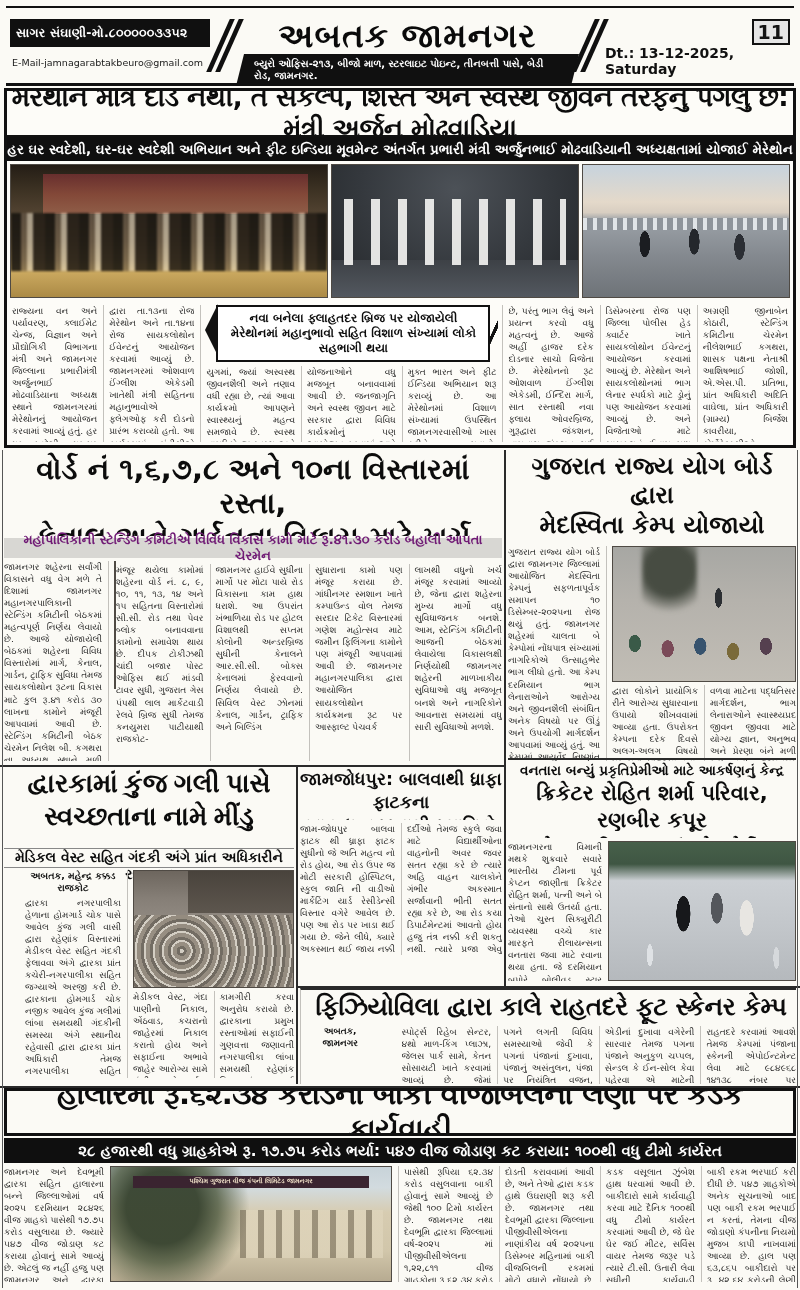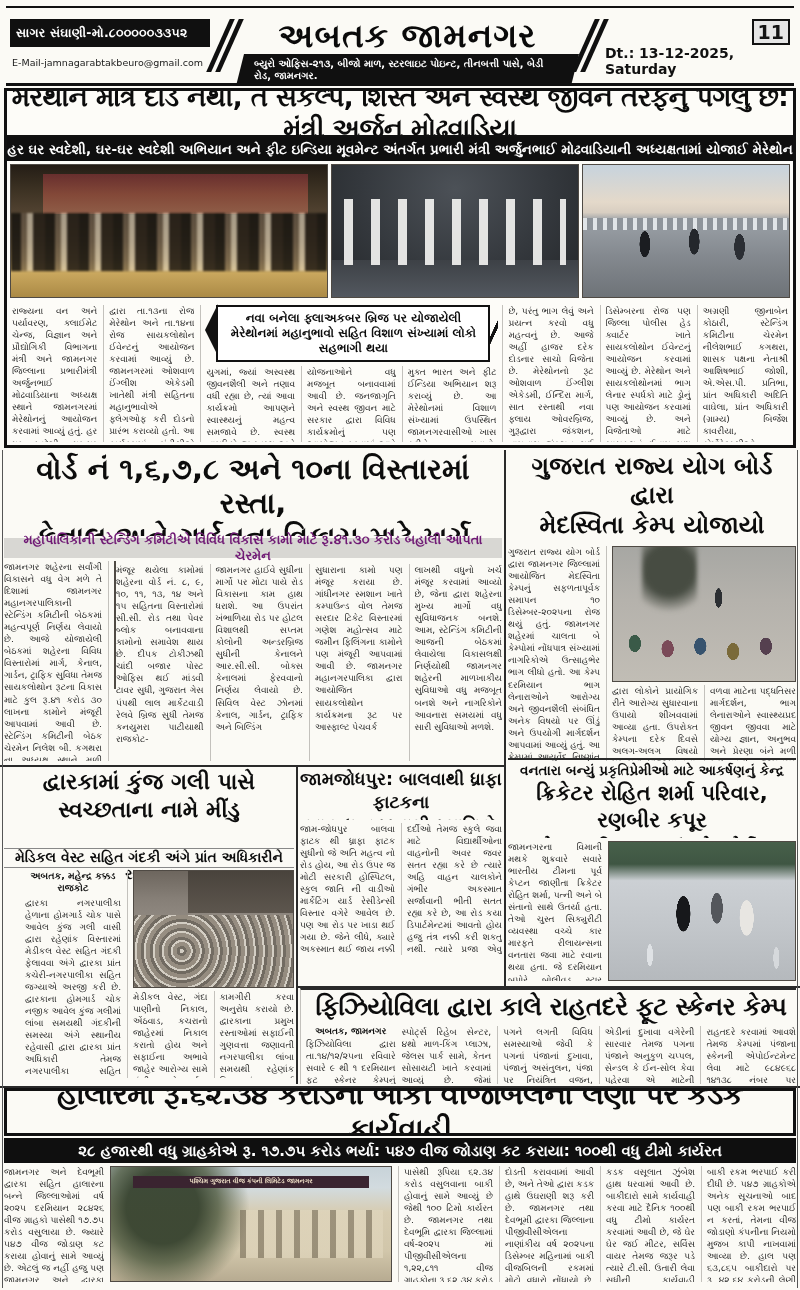--- a/index.html
+++ b/index.html
@@ -147,21 +147,21 @@
     <div class="strip lead-strip">હર ઘર સ્વદેશી, ઘર-ઘર સ્વદેશી અભિયાન અને ફીટ ઇન્ડિયા મૂવમેન્ટ અંતર્ગત પ્રભારી મંત્રી અર્જુનભાઈ મોઢવાડિયાની અધ્યક્ષતામાં યોજાઈ મેરેથોન</div>
     <div class="lead-photos">
       <div class="ph ph-stage" style="flex:0 0 318px;"></div>
       <div class="ph ph-night" style="flex:0 0 248px;"></div>
       <div class="ph ph-bridge" style="flex:1;"></div>
     </div>
     <div class="lead-body">
       <div class="col">રાજ્યના વન અને પર્યાવરણ, ક્લાઈમેટ ચેન્જ, વિજ્ઞાન અને પ્રૌદ્યોગિકી વિભાગના મંત્રી અને જામનગર જિલ્લાના પ્રભારીમંત્રી અર્જુનભાઈ મોઢવાડિયાના અધ્યક્ષ સ્થાને જામનગરમાં મેરેથોનનું આયોજન કરવામાં આવ્યું હતું. હર ઘર સ્વદેશી, ઘર-ઘર સ્વદેશી અભિયાન અને ફીટ ઈન્ડિયા મૂવમેન્ટ અંતર્ગત જામનગર મહાનગરપાલિકા</div>
       <div class="col">દ્વારા તા.૧૩ના રોજ મેરેથોન અને તા.૧૪ના રોજ સાયકલોથોન ઈવેન્ટનું આયોજન કરવામાં આવ્યું છે. જામનગરમાં ઓશવાળ ઈંગ્લીશ એકેડમી ખાતેથી મંત્રી સહિતના મહાનુભાવોએ ફ્લેગઓફ કરી દોડનો પ્રારંભ કરાવ્યો હતો. આ કાર્યક્રમમાં મંત્રીશ્રીએ જણાવ્યું હતું કે, મેરેથોન માત્ર દોડ નથી, તે સંકલ્પ, શિસ્ત અને સ્વસ્થ જીવન તરફનું પગલું છે. આજના</div>
       <div class="midwrap">
-        <div class="lead-cap">નવા બનેલા ફ્લાઅકબર બ્રિજ પર યોજાયેલી મેરેથોનમાં મહાનુભાવો સહિત વિશાળ સંખ્યામાં લોકો સહભાગી થયા</div>
+        <div class="lead-cap">નવા બનેલા ફ્લાહતદર બ્રિજ પર યોજાયેલી મેરેથોનમાં મહાનુભાવો સહિત વિશાળ સંખ્યામાં લોકો સહભાગી થયા</div>
         <div class="mid-cols">
           <div class="col">યુગમાં, જ્યાં અસ્વસ્થ જીવનશૈલી અને તણાવ વધી રહ્યા છે, ત્યાં આવા કાર્યક્રમો આપણને સ્વાસ્થ્યનું મહત્વ સમજાવે છે. સ્વસ્થ નાગરિકો જ સ્વસ્થ અને મજબૂત રાષ્ટ્રનું નિર્માણ કરે છે. સરકાર દ્વારા પણ રમતગમત, આરોગ્ય અને તંદુરસ્તી માટેની</div>
           <div class="col">યોજનાઓને વધુ મજબૂત બનાવવામાં આવી છે. જનજાગૃતિ અને સ્વસ્થ જીવન માટે સરકાર દ્વારા વિવિધ કાર્યક્રમોનું પણ આયોજન કરવામાં આવે છે. વડાપ્રધાન નરેન્દ્રભાઈ મોદીએ દેશના નાગરિકોના સ્વાસ્થ્યની ચિંતા કરીને મેદસ્વીતા</div>
           <div class="col">મુક્ત ભારત અને ફીટ ઈન્ડિયા અભિયાન શરૂ કરાવ્યું છે. આ મેરેથોનમાં વિશાળ સંખ્યામાં ઉપસ્થિત જામનગરવાસીઓ ખાસ કરીને યુવાનો, મહિલાઓ, વડીલોની ઉત્સાહભરી ભાગીદારી જોઈને મને ખૂબ ગર્વ થાય છે. જીત મહત્વની</div>
         </div>
       </div>
       <div class="col">છે, પરંતુ ભાગ લેવું અને પ્રયત્ન કરવો વધુ મહત્વનું છે. આજે અહીં હાજર દરેક દોડનાર સાચો વિજેતા છે. મેરેથોનનો રૂટ ઓશવાળ ઈંગ્લીશ એકેડમી, ઈન્દિરા માર્ગ, સાત રસ્તાથી નવા ફ્લાય ઓવરબ્રિજ, ગુરૂદ્વારા જંકશન, નાગનાથ જંકશન થઈ પરત ઓશવાળ ઈંગ્લીશ એકેડમી ખાતે પૂર્ણ થયો હતો. ઉલ્લેખનીય છે કે આવતીકાલ તા.૧૪</div>
       <div class="col">ડિસેમ્બરના રોજ પણ જિલ્લા પોલીસ હેડ ક્વાર્ટર ખાતે સાયકલોથોન ઈવેન્ટનું આયોજન કરવામાં આવ્યું છે. મેરેથોન અને સાયકલોથોનમાં ભાગ લેનાર સ્પર્ધકો માટે ડ્રોનું પણ આયોજન કરવામાં આવ્યું છે. અને વિજેતાઓ માટે સાયકલનું ઈનામ પણ રાખવામાં આવ્યું હતું. આ દોડમાં ધારાસભ્ય દિવ્યેશભાઈ અકબરી, કમિશનર ડી.એન.મોદી, ડેપ્યુટી મેયર કિષ્નાબેન સોઢા,</div>
       <div class="col">અગ્રણી જીનાબેન કોઠારી, સ્ટેન્ડિંગ કમિટીના ચેરમેન નીલેશભાઈ કગથરા, શાસક પક્ષના નેતાશ્રી આશિષભાઈ જોશી, એ.એસ.પી. પ્રતિભા, પ્રાંત અધિકારી અદિતિ વાઘેલા, પ્રાંત અધિકારી (ગ્રામ્ય) બિર્જેશ કાવરીયા, કોર્પોરેટરશ્રીઓ, અગ્રણીઓ, અધિકારીઓ તથા વિશાળ સંખ્યામાં મહાનુભાવો ઉપસ્થિત રહ્યા હતા.</div>
     </div>
@@ -196,21 +196,21 @@
         <div class="ph ph-yoga" style="height:136px;"></div>
         <div class="cols" style="flex:1;margin-top:3px;min-height:0;">
           <div class="col">દ્વારા લોકોને પ્રાયોગિક રીતે આરોગ્ય સુધારવાના ઉપાયો શીખવવામાં આવ્યા હતા. ઉપરોક્ત કેમ્પના દરેક દિવસે અલગ-અલગ વિષયો પર સત્રો યોજાયા હતા. જેમ કે ખાંડના (સુગર) વધુ ઉપયોગના નુકસાન અને તેના બદલે લેવાના ધ્યાન તેના ઉકાળા, તેલ ઓછું કરવાના સરળ વિકલ્પો, પોતાના જીવનમાં લાઈફસ્ટાઈલ ચેન્જ કેવી રીતે લાવવી, પ્રકૃતિ તરફ ફરીથી પાછા</div>
           <div class="col">વળવા માટેના પદ્ધતિસર માર્ગદર્શન, ભાગ લેનારાઓને સ્વાસ્થ્યપ્રદ જીવન જીવવા માટે યોગ્ય જ્ઞાન, અનુભવ અને પ્રેરણા બંને મળી રહી હતી. જામનગર જિલ્લામાં ગુજરાત રાજ્ય યોગ બોર્ડ દ્વારા આયોજિત આ કાર્યક્રમ ખૂબ જ સુંદર રીતે અને સફળતાપૂર્વક પૂર્ણ થયો હતો, તેમ જિલ્લા યોગ કોઓર્ડીનેટર હર્ષિતા મહેતાની યાદીમાં જણાવાયું છે.</div>
         </div>
       </div>
     </div>
   </div>
 
   <div class="abs" style="left:4px;top:768px;width:290px;height:316px;">
-    <div class="hl" style="font-size:22px;line-height:1.25;height:78px;overflow:hidden;">દ્વારકામાં કુંજ ગલી પાસે
+    <div class="hl" style="font-size:26px;line-height:1.25;height:78px;overflow:hidden;font-family:Liberation Serif, serif;">દ્વારકામાં કુંજ ગલી પાસે
 સ્વચ્છતાના નામે મીંડુ</div>
     <div class="hl" style="font-size:14px;height:20px;border-top:1px solid #888;border-bottom:1px solid #888;margin:2px 0;">મેડિકલ વેસ્ટ સહિત ગંદકી અંગે પ્રાંત અધિકારીને રજુઆત</div>
     <div style="display:flex;gap:6px;height:208px;">
       <div style="flex:0 0 96px;display:flex;flex-direction:column;min-width:0;margin-left:21px;">
         <div class="byline">અબતક, મહેન્દ્ર કક્કડ
 રાજકોટ</div>
         <div class="col" style="flex:1;margin-top:2px;">દ્વારકા નગરપાલીકા હેળાના હોમગાર્ડ ચોક પાસે આવેલ કુંજ ગલી વાસી દ્વારા રહેણાંક વિસ્તારમાં મેડીકલ વેસ્ટ સહિત ગંદકી ફેલાવવા અંગે દ્વારકા પ્રાંત કચેરી-નગરપાલીકા સહિત જગ્યાએ અરજી કરી છે. દ્વારકાના હોમગાર્ડ ચોક નજીક આવેલ કુંજ ગલીમાં લાંબા સમયથી ગંદકીની સમસ્યા અંગે સ્થાનીય રહેવાસી દ્વારા દ્વારકા પ્રાંત અધિકારી તેમજ નગરપાલીકા સહિત રજૂઆત કરી જણાવેલ છે કે તેમના રહેણાંક આસપાસના રસ્તામાં લાંબા સમયથી ગંદકીના ઢગલા જોવા મળી રહ્યા હોય જાહેર આરોગ્યને ખતરા સમાન છે. આ સાથે</div>
       </div>
       <div style="flex:1;display:flex;flex-direction:column;min-width:0;border-left:1px solid #c3c1bc;padding-left:5px;">
         <div class="ph ph-garbage" style="height:118px;"></div>
@@ -237,21 +237,21 @@
 અને આલીયા ભટ્ટનું એરપોર્ટ પર આગમન</div>
     <div style="display:flex;gap:6px;height:140px;margin-top:3px;">
       <div class="col" style="flex:0 0 94px;">જામનગરના વિમાની મથકે શુક્રવારે સવારે ભારતીય ટીમના પૂર્વ કેપ્ટન જાણીતા ક્રિકેટર રોહિત શર્મા, પત્ની અને બે સંતાનો સાથે ઉતર્યા હતા. તેઓ ચુસ્ત સિક્યુરીટી વ્યવસ્થા વચ્ચે કાર મારફતે રીલાયન્સના વનતારા જવા માટે રવાના થયા હતા. જે દરમિયાન બપોરે બોલીવુડ સ્ટાર અભિનેતા રણબીર કપૂર અને તેના પત્ની અભિનેત્રી આલીયા ભટ પણ પરીવાર સાથે એરપોર્ટ પર આવી પહોંચ્યા બાદ વનતારા જવા કારમાં પ્રસ્થાન કર્યું હતું.</div>
       <div class="ph ph-airport" style="flex:1;"></div>
     </div>
   </div>
 
   <div class="abs" style="left:300px;top:988px;width:496px;height:96px;border-top:2px solid #2a2a2a;border-left:1px solid #c3c1bc;padding:2px 0 0 5px;">
     <div class="hl" style="font-size:25px;height:32px;overflow:hidden;letter-spacing:-.5px;">ફિઝિયોવિલા દ્વારા કાલે રાહતદરે ફૂટ સ્કેનર કેમ્પ</div>
     <div class="cols" style="height:58px;margin-top:2px;">
-      <div style="flex:1;min-width:0;display:flex;flex-direction:column;">
+      <div style="flex:1;min-width:0;display:flex;gap:21px;">
         <div class="byline" style="font-size:9px;">અબતક, જામનગર</div>
         <div class="col" style="flex:1;">ફિઝિયોવિલા દ્વારા તા.૧૪/૧૨/૨૫ના રવિવારે સવારે ૯ થી ૧ દરમિયાન ફૂટ સ્કેનર કેમ્પનું આયોજન ફિઝીયોથેરાપિ અને</div>
       </div>
       <div class="col">સ્પોર્ટ્સ રિહેબ સેન્ટર, ૪થો માળ-કિંગ પ્લાઝા, જેલસ પાર્ક સામે, કેતન સોસાયટી ખાતે કરવામાં આવ્યું છે. જેમાં અત્યાધુનિક ફૂટ સ્કેનીંગ મશીનથી</div>
       <div class="col">પગને લગતી વિવિધ સમસ્યાઓ જેવી કે પગનાં પંજાનાં દુખાવા, પંજાનું અસંતુલન, પંજા પર નિયંત્રિત વજન, પંજાને લીધે હલનચલનમાં તકલીફ, પંજાની</div>
       <div class="col">એડીનાં દુખાવા વગેરેની સારવાર તેમજ પગના પંજાને અનુકુળ ચપ્પલ, સેન્ડલ કે ઈન-સોલ કેવા પહેરવા એ માટેની જાણકારી તેમજ સમસ્યાનું પણ નિદાન આ કેમ્પમાં</div>
       <div class="col">રાહતદરે કરવામાં આવશે તેમજ કેમ્પમાં પંજાના સ્કેનની એપોઈન્ટમેન્ટ લેવા માટે ૯૮૪૯૬૮ ૧૪૧૩૮ નંબર પર રજિસ્ટ્રેશન કરાવું ફરજિયાત રહેશે.</div>
     </div>
   </div>
 

